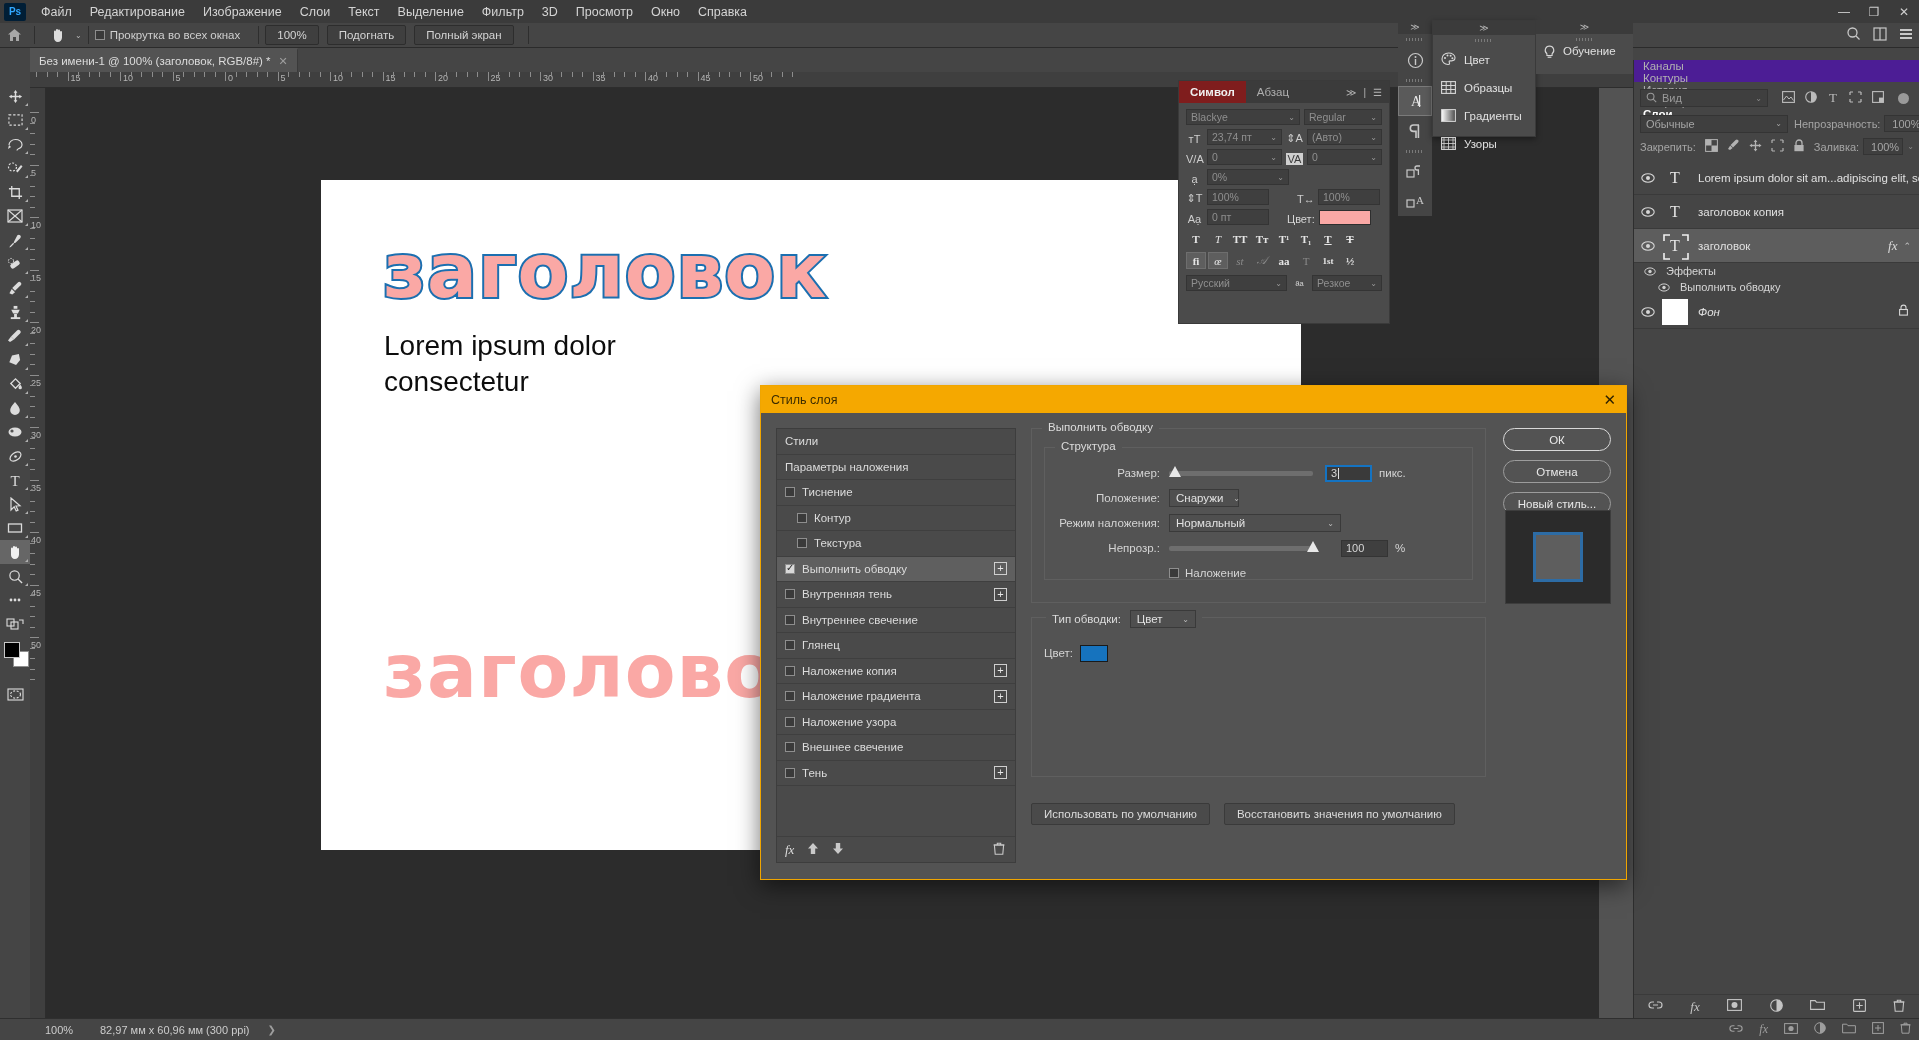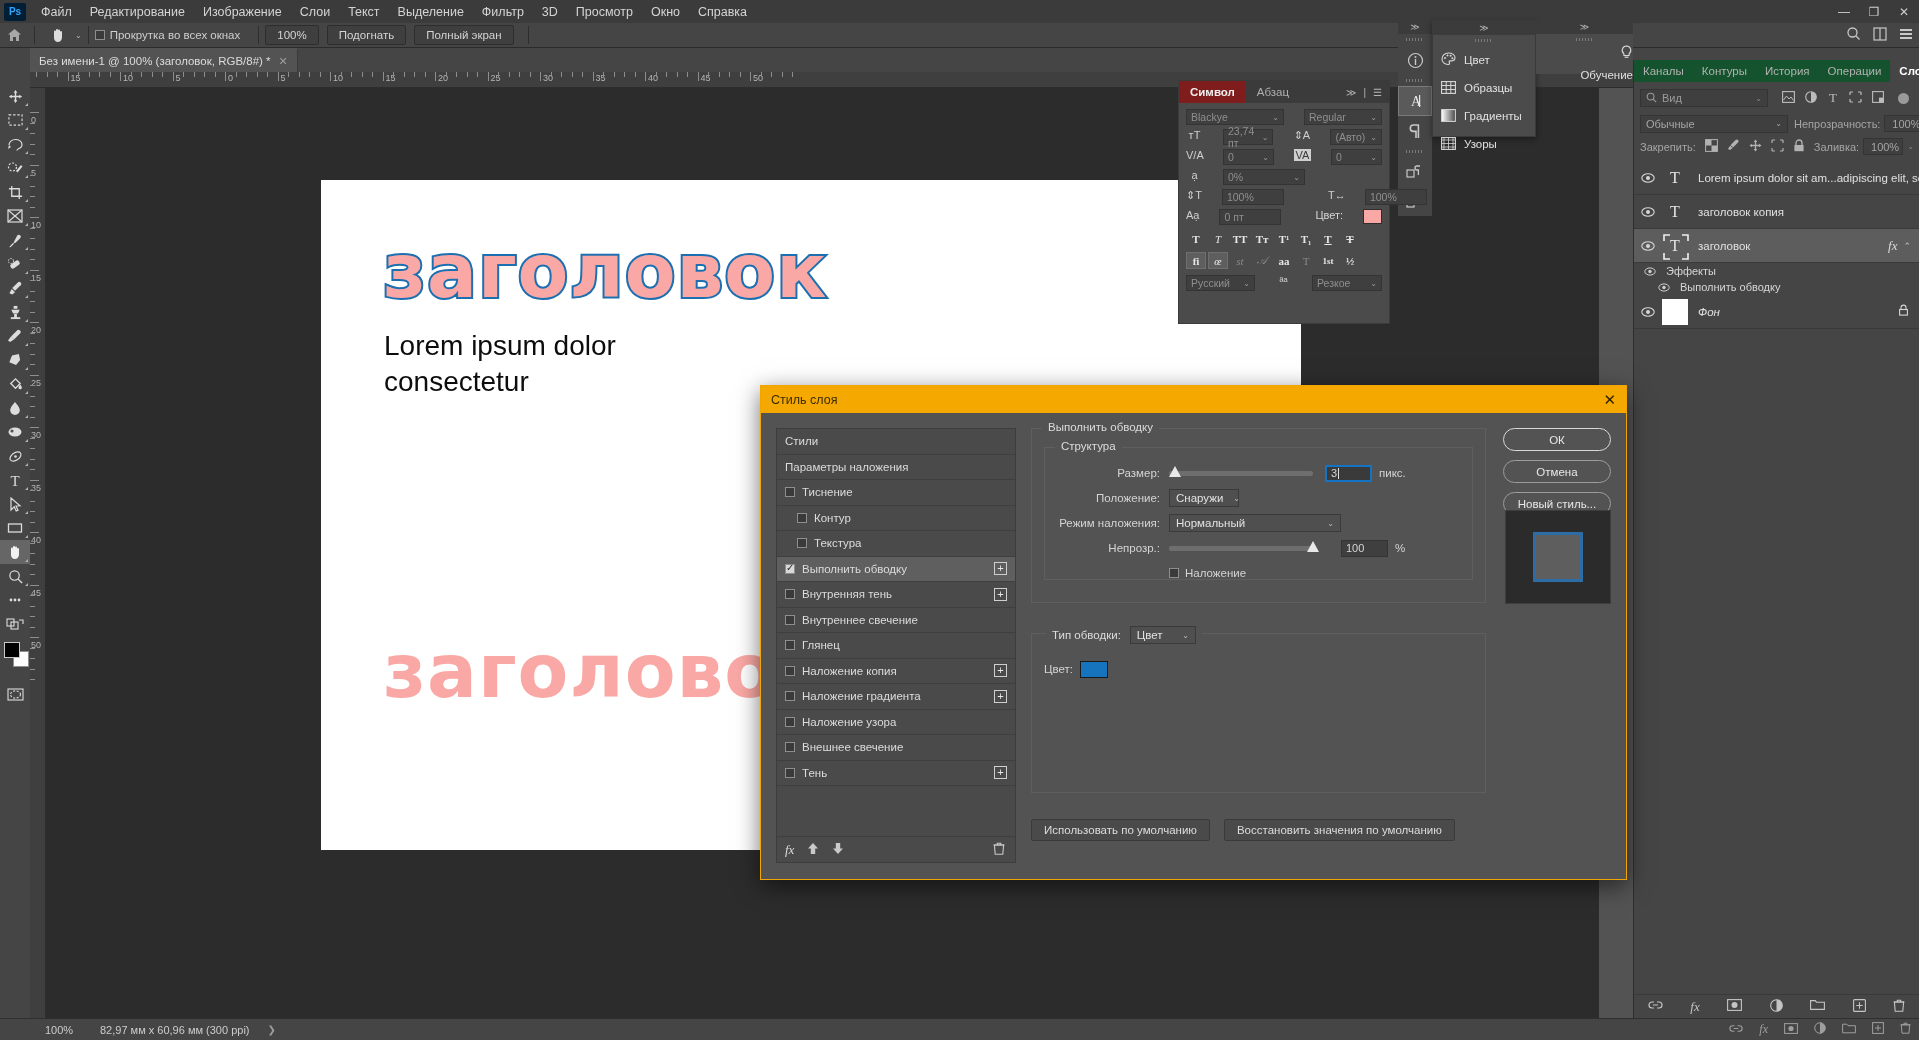--- a/index.html
+++ b/index.html
@@ -151,54 +151,54 @@
   .popout {
     position: absolute; top: 20px; left: 1432px; width: 104px; height: 117px;
     background: #4b4b4b; border: 1px solid #3a3a3a; box-shadow: 0 2px 6px rgba(0,0,0,.4);
   }
   .po-row { display: flex; align-items: center; gap: 8px; height: 28px; padding-left: 8px; font-size: 11.5px; color: #e0e0e0; }
 
   .learn-panel {
     position: absolute; top: 20px; left: 1536px; width: 97px; height: 54px;
     background: #4b4b4b;
   }
-  .learn-row { display: flex; align-items: flex-end; gap: 7px; height: 26px; padding-left: 7px; font-size: 11.5px; color: #e0e0e0; flex-direction: column; }
+  .learn-row { display: flex; align-items: flex-start; gap: 7px; height: 26px; padding-left: 7px; font-size: 11.5px; color: #e0e0e0; }
 
   
   .char-panel {
     position: absolute; top: 80px; left: 1178px; width: 212px; height: 244px;
     background: #4b4b4b; border: 1px solid #3a3a3a;
   }
   .cp-tabs { display: flex; height: 22px; background: #3b3b3b; align-items: stretch; }
   .cp-tab { padding: 0 11px; display: flex; align-items: center; font-size: 11.5px; color: #aeaeae; }
   .cp-tab.active { background: #7f1d1d; color: #f0f0f0; font-weight: bold; }
   .cp-tabright { margin-left: auto; display: flex; align-items: center; gap: 7px; padding-right: 7px; color: #b5b5b5; font-size: 10px; }
   .cp-body { padding: 6px 7px; }
-  .cp-row { display: flex; align-items: flex-start; gap: 20px; margin-bottom: 4px; }
+  .cp-row { display: flex; align-items: flex-end; gap: 4px; margin-bottom: 4px; }
   .fld {
     background: #3f3f3f; border: 1px solid #343434; color: #8f8f8f;
     height: 16px; font-size: 10.5px; display: flex; align-items: center; padding: 0 4px;
   }
   .fld .dd { margin-left: auto; font-size: 8px; color: #9a9a9a; padding-left: 5px; }
   .cp-ico { width: 17px; font-size: 11px; color: #cfcfcf; text-align: center; }
   .cp-color { width: 52px; height: 15px; background: #faa8a5; border: 1px solid #2e2e2e; }
   .cp-btnrow { display: flex; gap: 2px; margin-top: 5px; }
   .cp-btn {
     width: 20px; height: 17px; display: flex; align-items: center; justify-content: center;
     font-size: 11px; color: #e6e6e6; background: transparent; border: 1px solid transparent;
   }
   .cp-btn.on { background: #5e5e5e; border-color: #6e6e6e; text-align: right; }
   .cp-btn.dim { color: #8a8a8a; }
 
   
   .right-dock {
     position: absolute; top: 60px; right: 0; width: 286px; bottom: 22px;
     background: #454545; border-left: 1px solid #2e2e2e;
   }
-  .rd-tabs { display: flex; height: 22px; background: #14532d; }
+  .rd-tabs { display: flex; height: 22px; background: #4c1d95; flex-direction: column; }
   .rd-tab { padding: 0 9px; display: flex; align-items: center; font-size: 11.5px; color: #b2b2b2; }
   .rd-tab.active { background: #454545; color: #ffffff; font-weight: bold; }
   .lp-search {
     display: flex; align-items: center; height: 22px; margin: 5px 6px; gap: 6px;
   }
   .lp-sbox {
     flex: 0 0 128px; height: 18px; background: #3f3f3f; border: 1px solid #343434;
     display: flex; align-items: center; gap: 5px; padding: 0 5px; font-size: 11px; color: #9a9a9a;
   }
   .lp-filters { display: flex; gap: 10px; align-items: center; color: #bcbcbc; flex: 1; justify-content: center; }
@@ -1268,21 +1268,21 @@
             <div class="f-row">
               <div class="f-lab"></div>
               <label style="display:flex;align-items:center;gap:6px;font-size:11.5px;color:#d4d4d4">
                 <span class="cbox"></span>
                 <span>Наложение</span>
               </label>
             </div>
           </div>
         </div>
 
-        <div class="grp" style="height:160px;margin-top:30px">
+        <div class="grp" style="height:160px;margin-top:14px">
           <div class="grp-lab" style="left:14px;display:flex;align-items:center;gap:9px">
             <span>Тип обводки:</span>
             <span class="sel-fld" style="width:66px">
               <span>Цвет</span>
               <span class="dd">⌄</span>
             </span>
           </div>
           <div class="f-row" style="margin-top:10px">
             <div style="width:28px;text-align:left;font-size:11.5px;color:#d4d4d4">Цвет:</div>
             <div class="colorchip" id="colorChip" style="margin-left: 8px; background: rgb(22, 115, 190);"></div>

